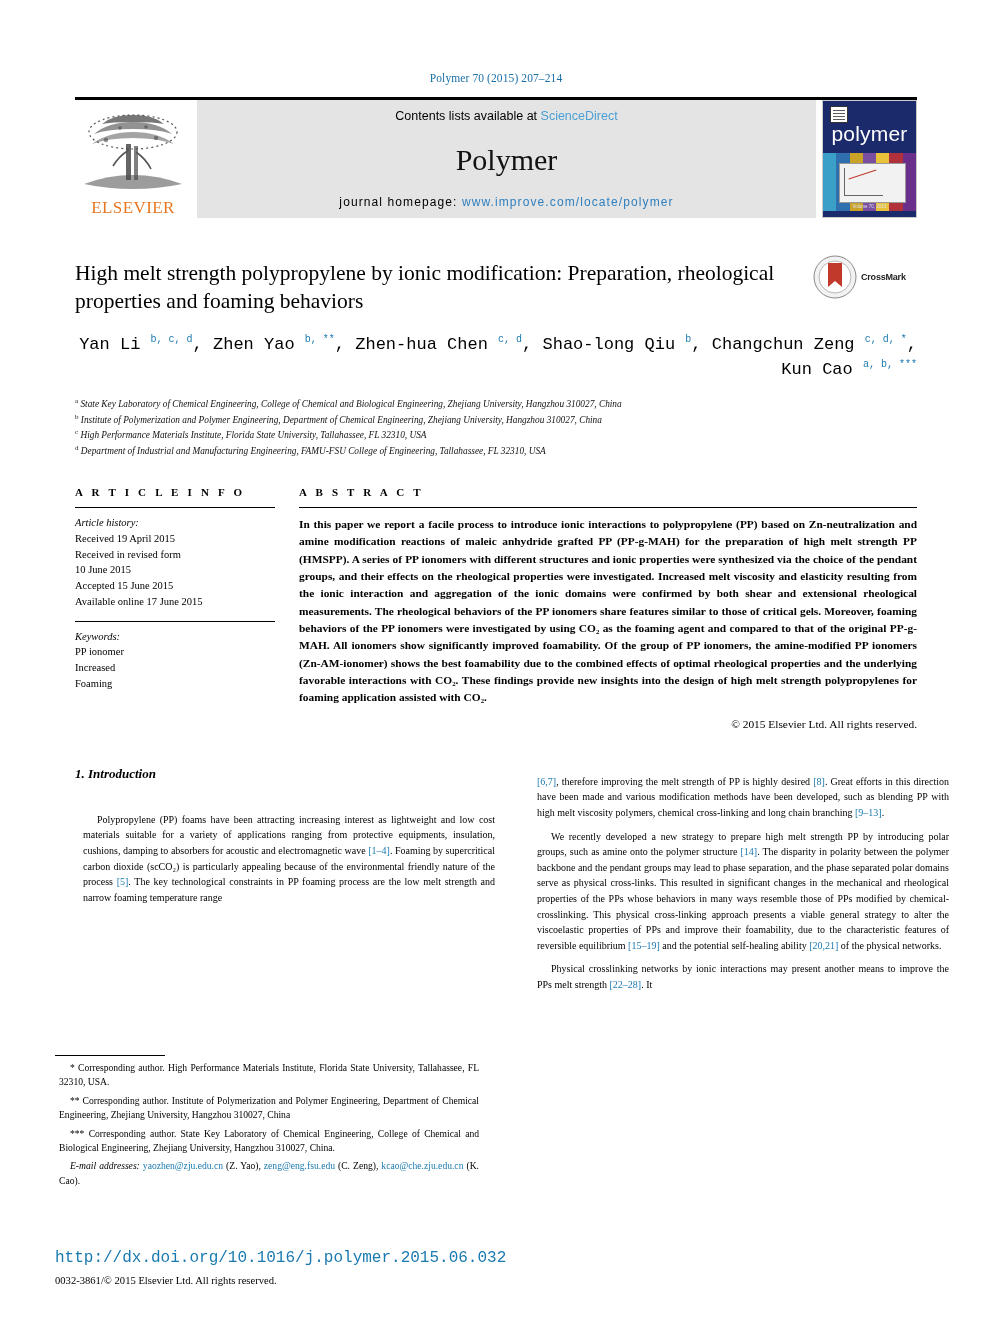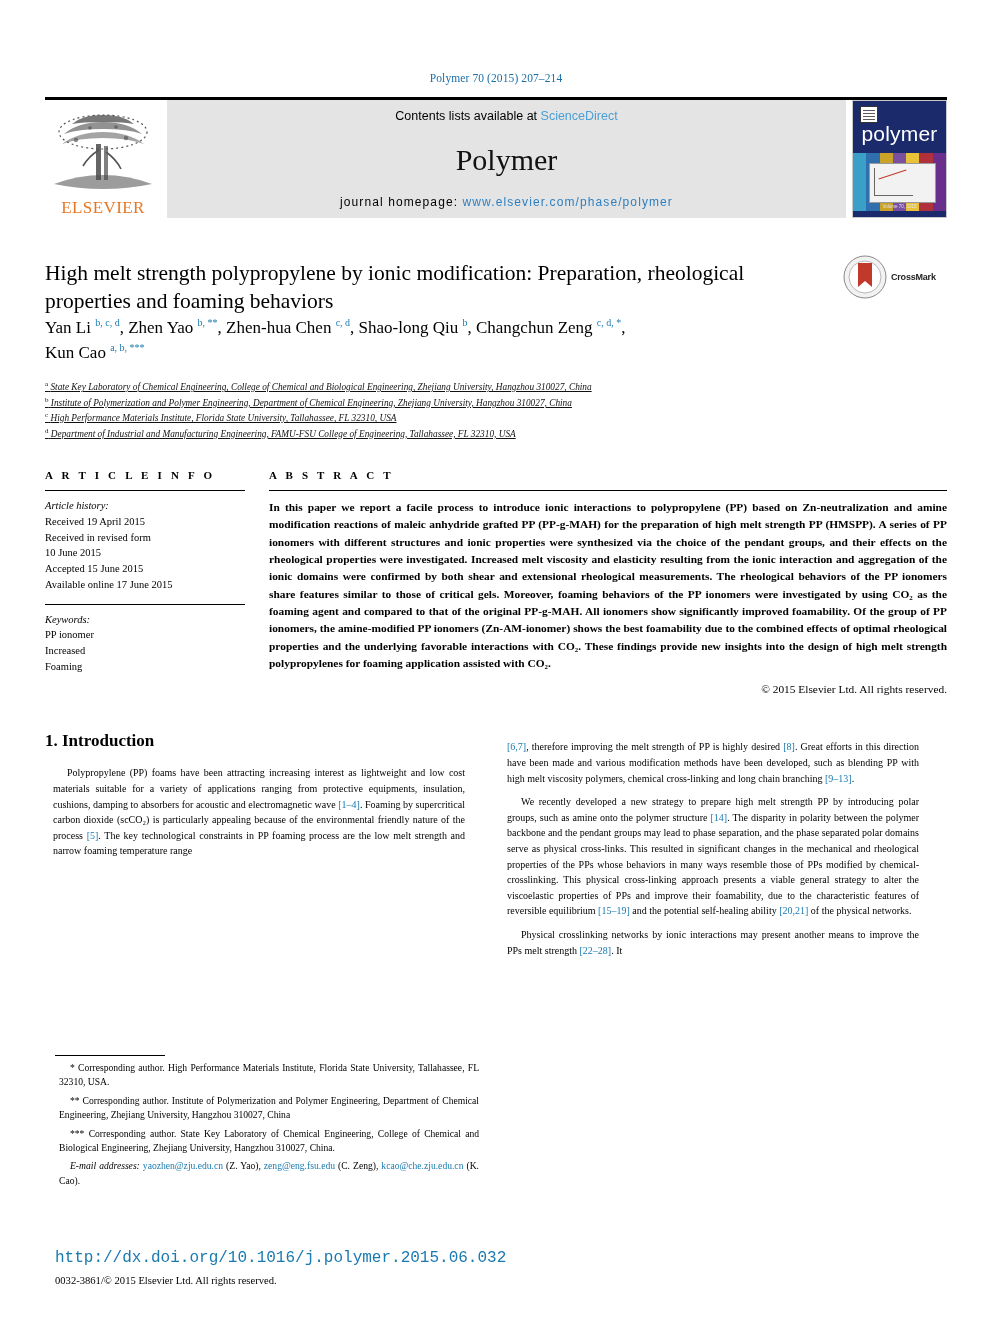--- a/index.html
+++ b/index.html
@@ -13,21 +13,21 @@
     font-family: "Liberation Serif", "DejaVu Serif", serif;
     color: #000000;
     position: relative;
     overflow: hidden;
   }
   .page {
     position: relative;
     width: 992px;
     height: 1323px;
     box-sizing: border-box;
-    padding: 0 45px;
+    padding: 0 75px;
   }
 
   
   .running-head {
     text-align: center;
     color: #1a6fa8;
     font-size: 11.5px;
     padding-top: 72px;
     letter-spacing: .1px;
   }
@@ -187,35 +187,36 @@
   }
   .crossmark-label {
     font-family: "Liberation Sans", sans-serif;
     font-size: 9px;
     font-weight: bold;
     color: #222;
     letter-spacing: -.2px;
   }
 
   .authors {
-    font-family: Liberation Serif, serif;
+    margin-top: 17px;
+    font-family: Liberation Mono, monospace;
     font-size: 17px;
     line-height: 1.45;
     max-width: 880px;
+    text-align: right;
   }
   .authors sup { color: #1a7ab0; font-size: 10px; }
 
   .affils { margin-top: 14px; }
   .affil {
     font-family: "Liberation Serif", serif;
     font-style: italic;
     font-size: 9.3px;
     line-height: 1.55;
     color: #111;
-    text-decoration: underline;
   }
   .affil sup { font-style: normal; font-size: 7px; }
 
   
   .info-abstract {
     margin-top: 28px;
     display: flex;
     gap: 24px;
   }
   .col-info { width: 200px; flex: 0 0 200px; }
@@ -254,24 +255,25 @@
   }
 
   
   .body-cols {
     margin-top: 36px;
     display: flex;
     gap: 26px;
   }
   .bcol { width: 428px; flex: 0 0 428px; position: relative; }
   .sec-title {
-    font-size: 17px;
+    font-size: 13px;
     font-weight: bold;
-    margin: 0 0 14px 0;
-    font-family: "Liberation Serif", serif;
+    margin: 0 0 30px 0;
+    font-family: "Liberation Serif", serif;
+    font-style: italic;
   }
   .para {
     font-size: 10px;
     line-height: 1.56;
     text-align: justify;
     margin: 8px;
     hyphens: auto;
   }
   .para + .para { text-indent: 14px; }
   .indent { text-indent: 14px; }
@@ -351,21 +353,21 @@
       </div>
       <div class="elsevier-word">ELSEVIER</div>
     </div>
 
     <div class="banner">
       <div class="contents-line">
         <span>Contents lists available at </span><span class="sd">ScienceDirect</span>
       </div>
       <div class="journal-name">Polymer</div>
       <div class="homepage-line">
-        <span>journal homepage: </span><span class="url">www.elsevier.com/phase/polymer</span>
+        <span>journal homepage: </span><span class="url">www.improve.com/locate/polymer</span>
       </div>
     </div>
 
     <div class="cover">
       <div class="cover-badge"></div>
       <div class="cover-title">polymer</div>
       <div class="cover-strip">
         <span style="background:#3aa0c8"></span>
         <span style="background:#2f6fae"></span>
         <span style="background:#c9a227"></span>

